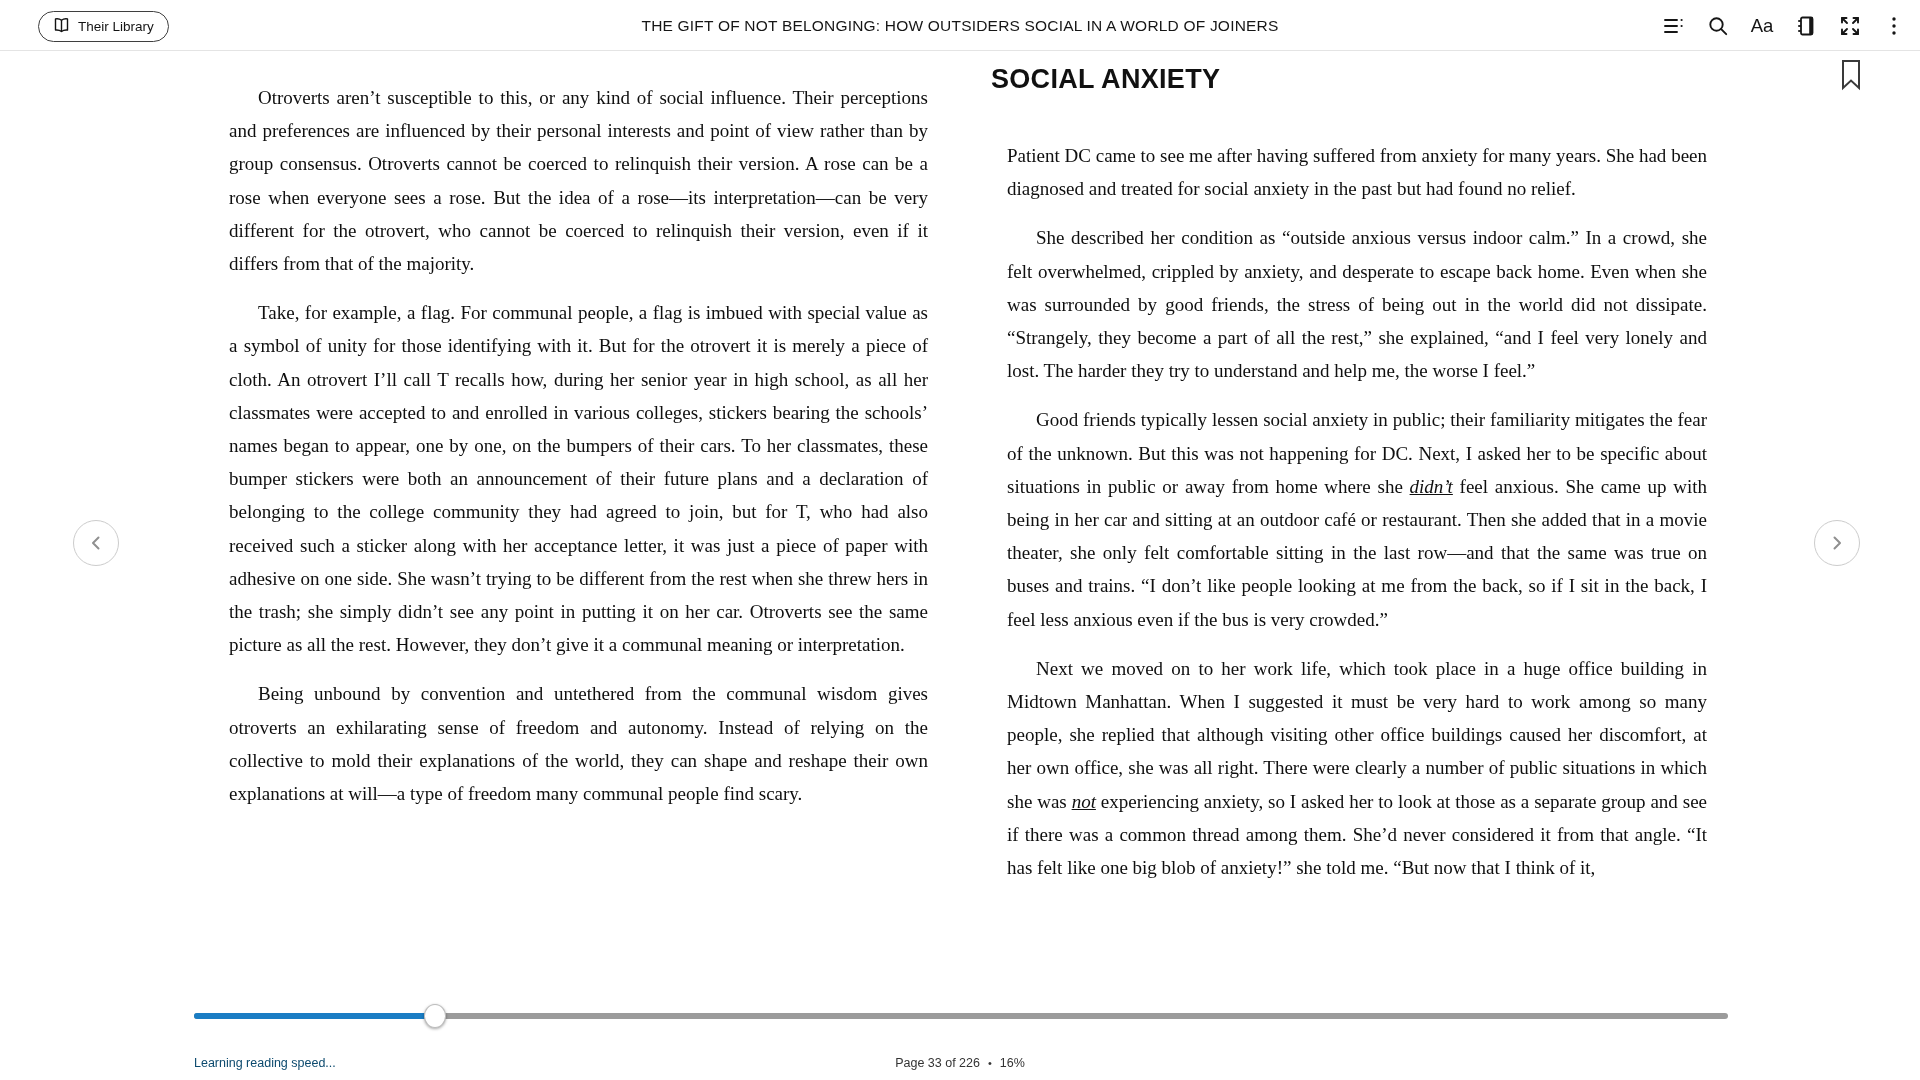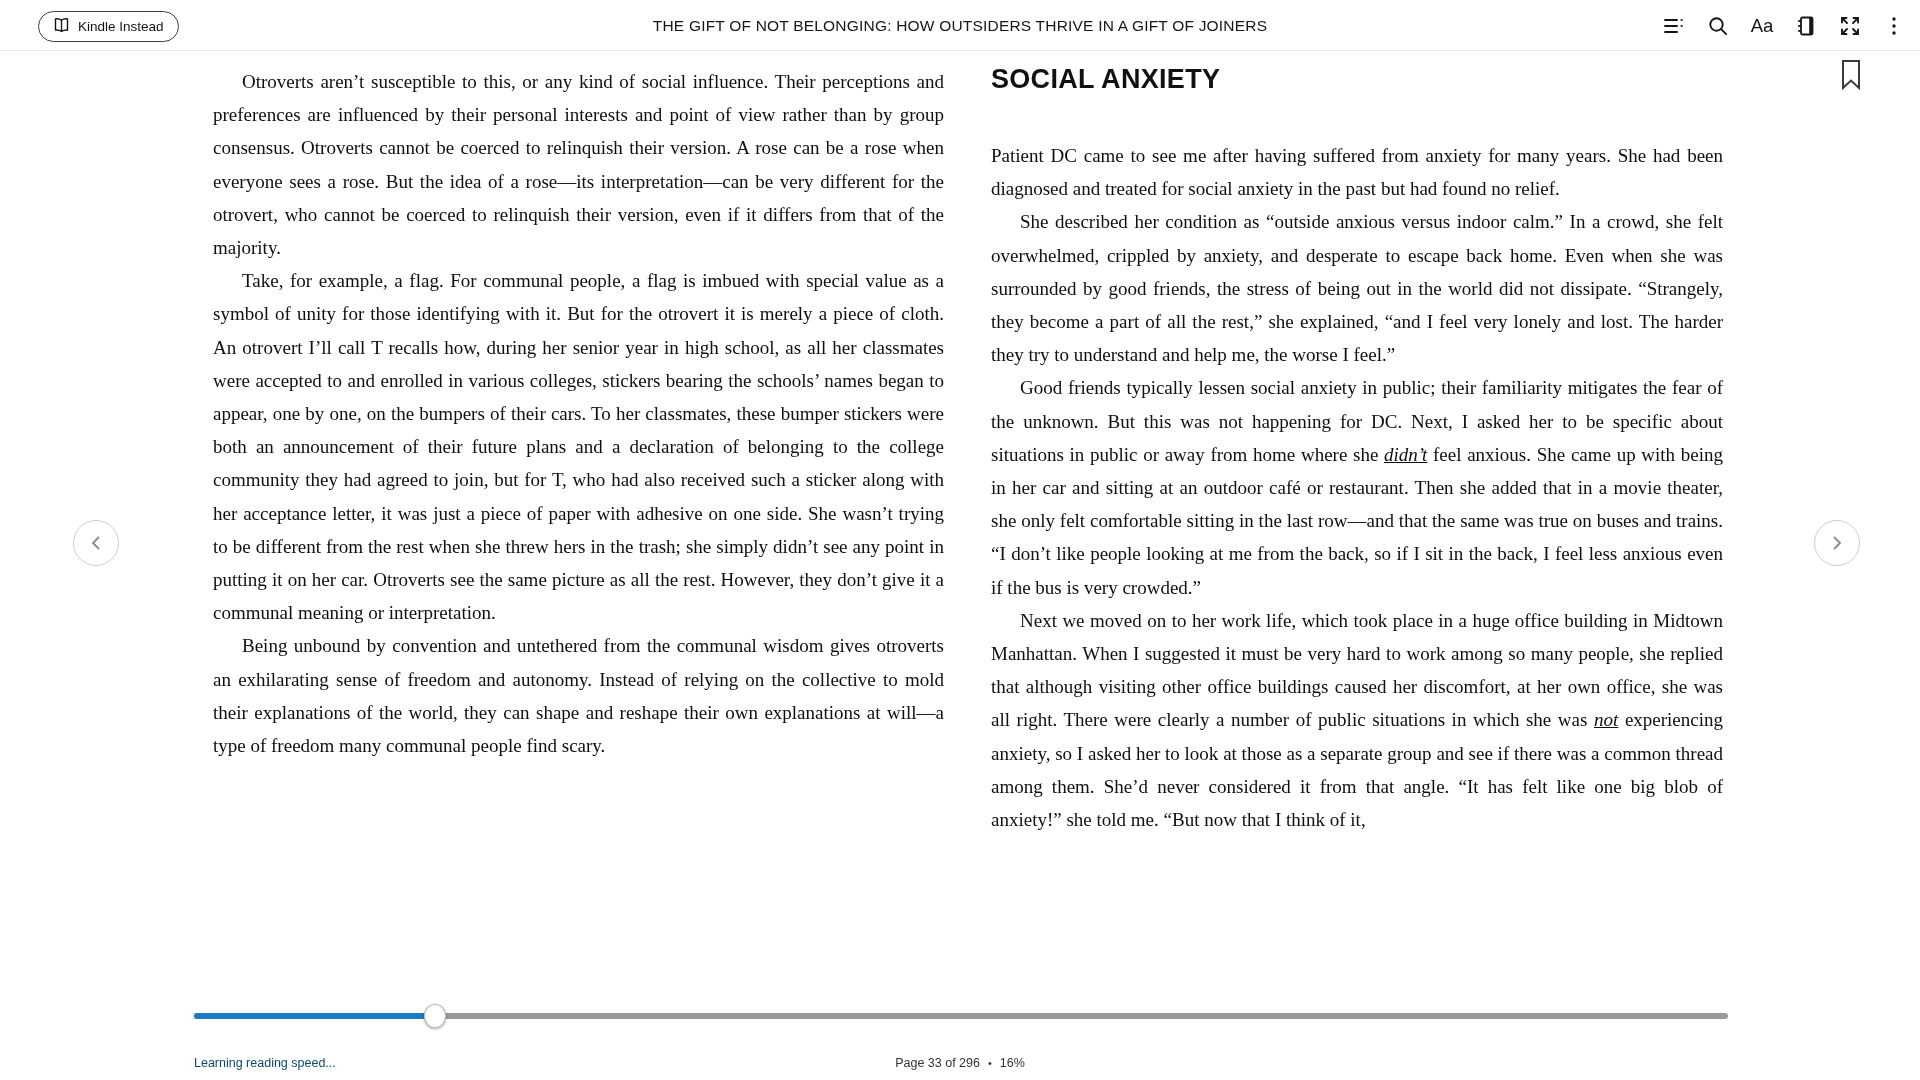--- a/index.html
+++ b/index.html
@@ -27,21 +27,21 @@
   
   .page { position:absolute; top:51px; left:0; width:1920px; height:940px; overflow:hidden; }
   .column { position:absolute; text-align:justify; color:#0f0f0f;
             font-family:"Liberation Serif","DejaVu Serif",serif;
             font-size:19px; line-height:33.2px; }
   .col-left  { left:213px; top:14px; width:731px; }
   .col-right { left:991px; top:15px; width:732px; }
   .section-heading { font-family:"Liberation Sans", sans-serif; font-weight:700;
                      font-size:27px; line-height:26px; letter-spacing:.3px;
                      color:#111; text-align:left; margin-bottom:47px; }
-  .para { margin:0; }
+  .para { margin:16px; }
   .para.indent { text-indent:29px; }
   .para .em { font-style:italic;text-decoration:underline; }
 
   .bookmark { position:absolute; left:1840px; top:8px; width:22px; height:32px;
               background:none; border:none; cursor:pointer; }
 
   .nav-btn { position:absolute; width:46px; height:46px; border-radius:50%;
              background:#fff; border:1px solid #cccccc; cursor:pointer;
              display:flex; align-items:center; justify-content:center; }
   .nav-prev { left:73px;  top:469px; }
@@ -68,24 +68,24 @@
 <div class="screen">
 
   <header class="topbar">
     <button class="lib-btn">
       <span>
         <svg width="17" height="17" viewBox="0 0 17 17" fill="none" stroke="#131313" stroke-width="1.4" stroke-linejoin="round">
           <path d="M8.5 3.2 C7 2 4.8 1.6 2.5 1.9 V13.1 C4.8 12.9 7 13.3 8.5 14.5 C10 13.3 12.2 12.9 14.5 13.1 V1.9 C12.2 1.6 10 2 8.5 3.2 Z"></path>
           <path d="M8.5 3.2 V14.5"></path>
         </svg>
       </span>
-      <span>Kindle Instead</span>
+      <span>Their Library</span>
     </button>
 
-    <div class="book-title">THE GIFT OF NOT BELONGING: HOW OUTSIDERS THRIVE IN A GIFT OF JOINERS</div>
+    <div class="book-title">THE GIFT OF NOT BELONGING: HOW OUTSIDERS SOCIAL IN A WORLD OF JOINERS</div>
 
     <div class="actions">
       <button class="icon-btn" title="">
         <svg width="24" height="24" viewBox="0 0 24 24" stroke="#161616" stroke-width="1.9" stroke-linecap="round">
           <line x1="3" y1="6" x2="15" y2="6"></line>
           <line x1="3" y1="12" x2="15" y2="12"></line>
           <line x1="3" y1="18" x2="15" y2="18"></line>
           <circle cx="19.6" cy="6" r="1.1" fill="#161616" stroke="none"></circle>
           <circle cx="19.6" cy="12" r="1.1" fill="#161616" stroke="none"></circle>
         </svg>
@@ -165,18 +165,18 @@
     </button>
   </main>
 
   <div class="slider">
     <div class="slider-fill"></div>
     <div class="slider-thumb"></div>
   </div>
 
   <div class="status-left">Learning reading speed...</div>
   <div class="status-center">
-    <span>Page 33 of 296</span>
+    <span>Page 33 of 226</span>
     <span class="dot">•</span>
     <span>16%</span>
   </div>
 
 </div>
 
 </body></html>

